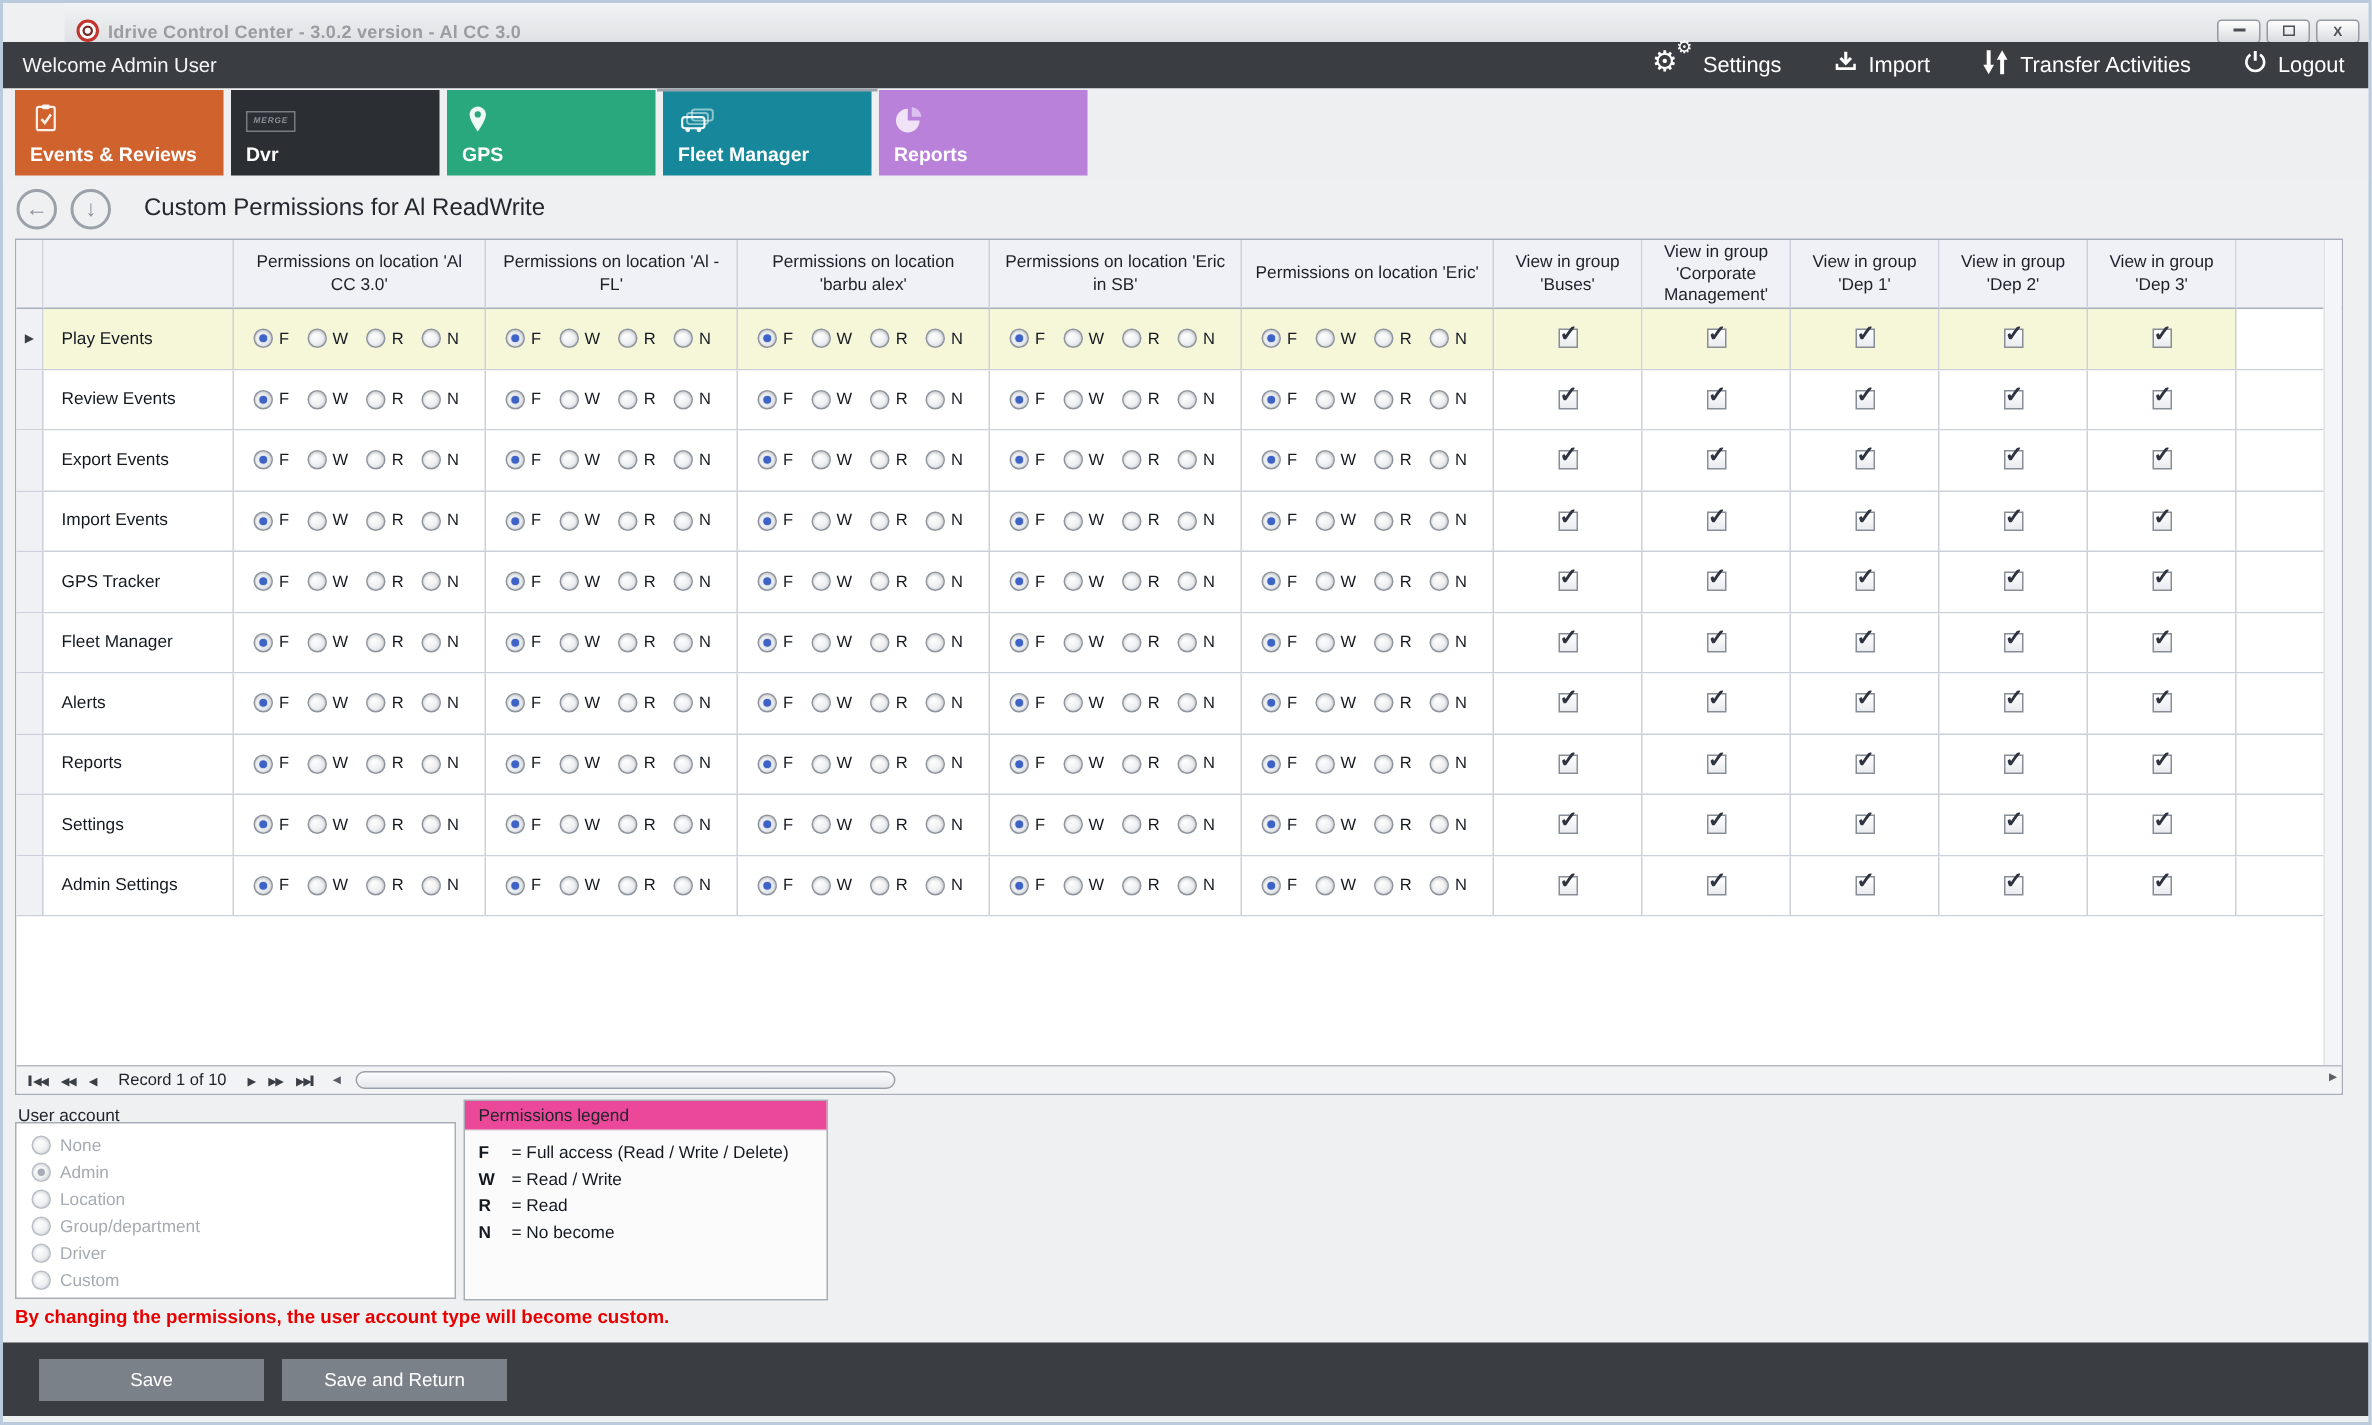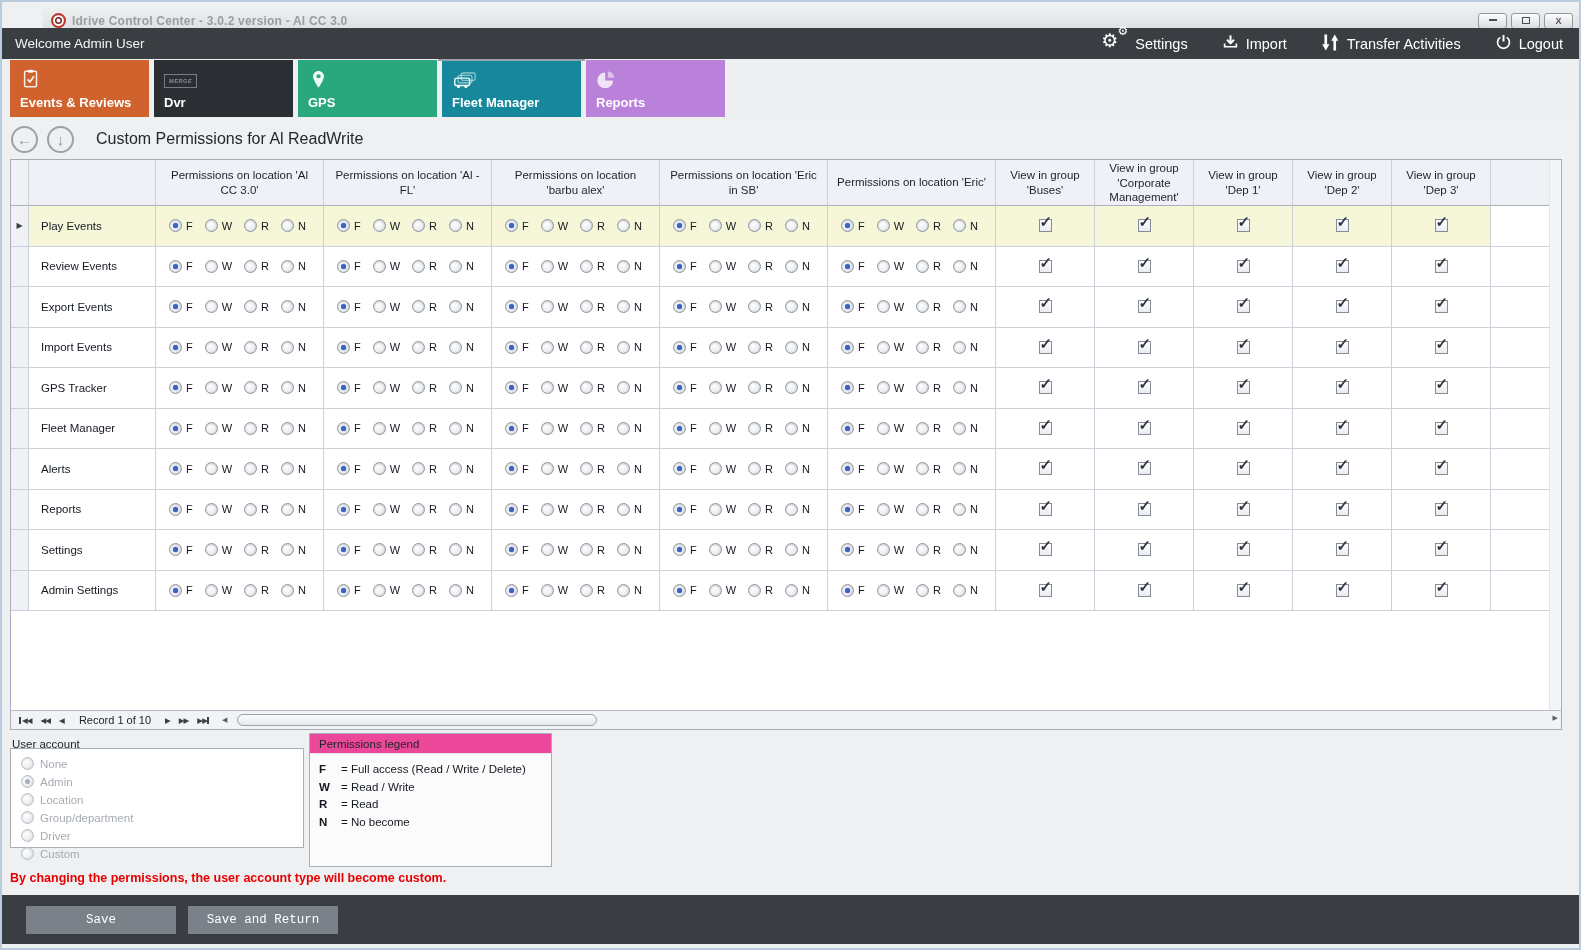--- a/index.html
+++ b/index.html
@@ -84,39 +84,39 @@
   .rec-text { font-size:11px; color:#20242b; margin:0 14px 0 6px; letter-spacing:0; }
   .hs-arrow { font-size:7px; color:#5a5f66; margin:0 4px; }
   .hs-track { flex:1; position:relative; height:13px; }
   .hs-thumb { position:absolute; left:6px; top:0; width:360px; height:12px; border-radius:7px;
     border:1px solid #9ba1a9; background:linear-gradient(#fbfcfd,#e5e8eb); }
   .hs-right { position:absolute; right:3px; top:3px; font-size:7px; color:#5a5f66; }
   .vscroll { position:absolute; right:0; top:0; bottom:19px; width:12px; background:#f4f5f8; border-left:1px solid #e1e4e9; }
 
   
   .ua-label { position:absolute; left:10px; top:736px; font-size:11.5px; color:#20242b; }
-  .ua-box { position:absolute; left:8px; top:746px; width:294px; height:100px; background:#fff; border:1px solid #a8aeb8; padding:8px 0 0 10px; }
+  .ua-box { position:absolute; left:8px; top:746px; width:294px; height:118px; background:#fff; border:1px solid #a8aeb8; padding:8px 0 0 10px; }
   .ua-opt { display:flex; align-items:center; margin-bottom:5px; }
   .ua-opt .radio { border-color:#b9bec6; box-shadow:inset 0 1px 2px rgba(0,0,0,.10); }
   .ua-opt .radio.sel::after { background:#a7adb6; box-shadow:none; }
   .ua-opt-label { font-size:11.5px; color:#a6abb2; margin-left:6px; }
 
   .legend-box { position:absolute; left:307px; top:731px; width:243px; height:134px; background:#fbfbfc; border:1px solid #a8aeb8; }
   .legend-head { height:20px; background:#ec4899; display:flex; align-items:center; padding-left:9px;
     font-size:11.5px; color:#20242b; border-bottom:1px solid #e3e5e9; }
   .legend-body { padding:9px 8px 0 9px; }
   .legend-row { display:flex; margin-bottom:5.5px; font-size:11.5px; color:#14181f; }
   .legend-key { width:22px; font-weight:bold; flex:none; }
 
   .warning { position:absolute; left:8px; top:869px; font-size:12.5px; font-weight:bold; color:#e80000; }
 
   .footer { position:absolute; left:0; right:0; top:893px; height:49px; background:#3a3d42;
     display:flex; align-items:center; gap:12px; padding-left:24px; }
   .footer-btn { width:150px; height:28px; background:#7b8189; color:#fff; border:none; font-size:12.5px;
-    font-family:Liberation Mono, monospace; cursor:default; }
+    font-family:Liberation Sans, sans-serif; cursor:default; }
 </style>
 </head>
 <body>
 
 <div class="window">
 
   <div class="titlebar">
     <span class="app-icon"></span>
     <span class="win-title">Idrive Control Center - 3.0.2 version - Al CC 3.0</span>
     <div class="win-controls">

